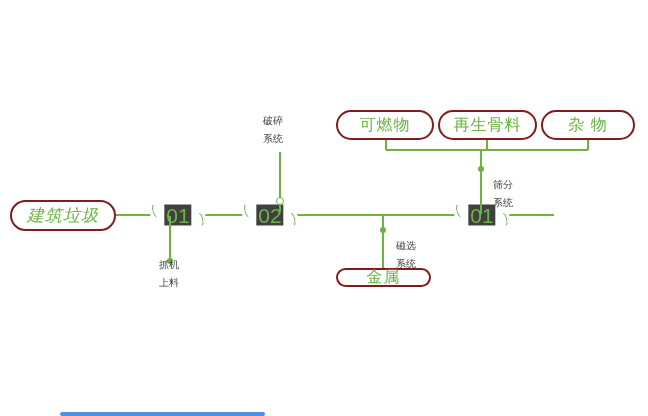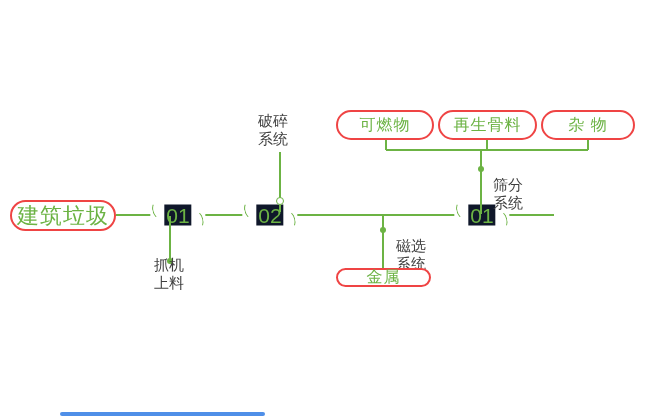--- a/index.html
+++ b/index.html
@@ -9,52 +9,52 @@
     background:#ffffff;
     overflow:hidden;
     font-family:"Liberation Sans","DejaVu Sans",sans-serif;
   }
   .line{position:absolute;background:#6cb344;}
   .h-line{height:1.6px;}
   .v-line{width:1.6px;}
   .pill{
     position:absolute;
     display:flex;align-items:center;justify-content:center;
-    border:2px solid #ef4444;border-radius:18px;
+    border:2px solid #7f1d1d;border-radius:18px;
     color:#6cb344;background:#fff;
     font-size:16px;letter-spacing:1px;
     box-sizing:border-box;
   }
-  .pill.source{font-size:22px;}
+  .pill.source{font-size:17px;font-style:italic;}
   .step{
     position:absolute;top:215px;transform:translate(-50%,-50%);
     display:flex;align-items:center;
     background:#fff;padding:0 2px;
   }
   .num{
     color:#6cb344;font-size:21px;line-height:21px;
-    padding:0 2px;background:#0f172a;
+    padding:0 2px;background:#404040;
   }
   .hook{
     width:11px;height:17px;border:1.6px solid transparent;border-radius:50%;
     box-sizing:border-box;
   }
   .hook.hl{border-left-color:#6cb344;margin-right:1px;transform:translateY(-5px) rotate(-14deg);}
   .hook.hr{border-right-color:#6cb344;margin-left:1px;transform:translateY(5px) rotate(-14deg);}
   .dot{
     position:absolute;width:6px;height:6px;border-radius:50%;
     background:#6cb344;
   }
   .ring{
     position:absolute;width:8px;height:8px;border-radius:50%;
     border:1.6px solid #6cb344;background:#fff;box-sizing:border-box;
   }
   .syslabel{
     position:absolute;
-    color:#3f3f3f;font-size:15px;line-height:18px;
+    color:#3f3f3f;font-size:10px;line-height:18px;
     white-space:pre-line;text-align:center;
   }
   .syslabel.left-align{text-align:center;}
   .center-x{transform:translateX(-50%);}
   .bottom-bar{
     position:absolute;left:60px;top:412px;width:205px;height:4px;
     background:#4f8fe8;border-radius:2px;
   }
 </style>
 </head>

